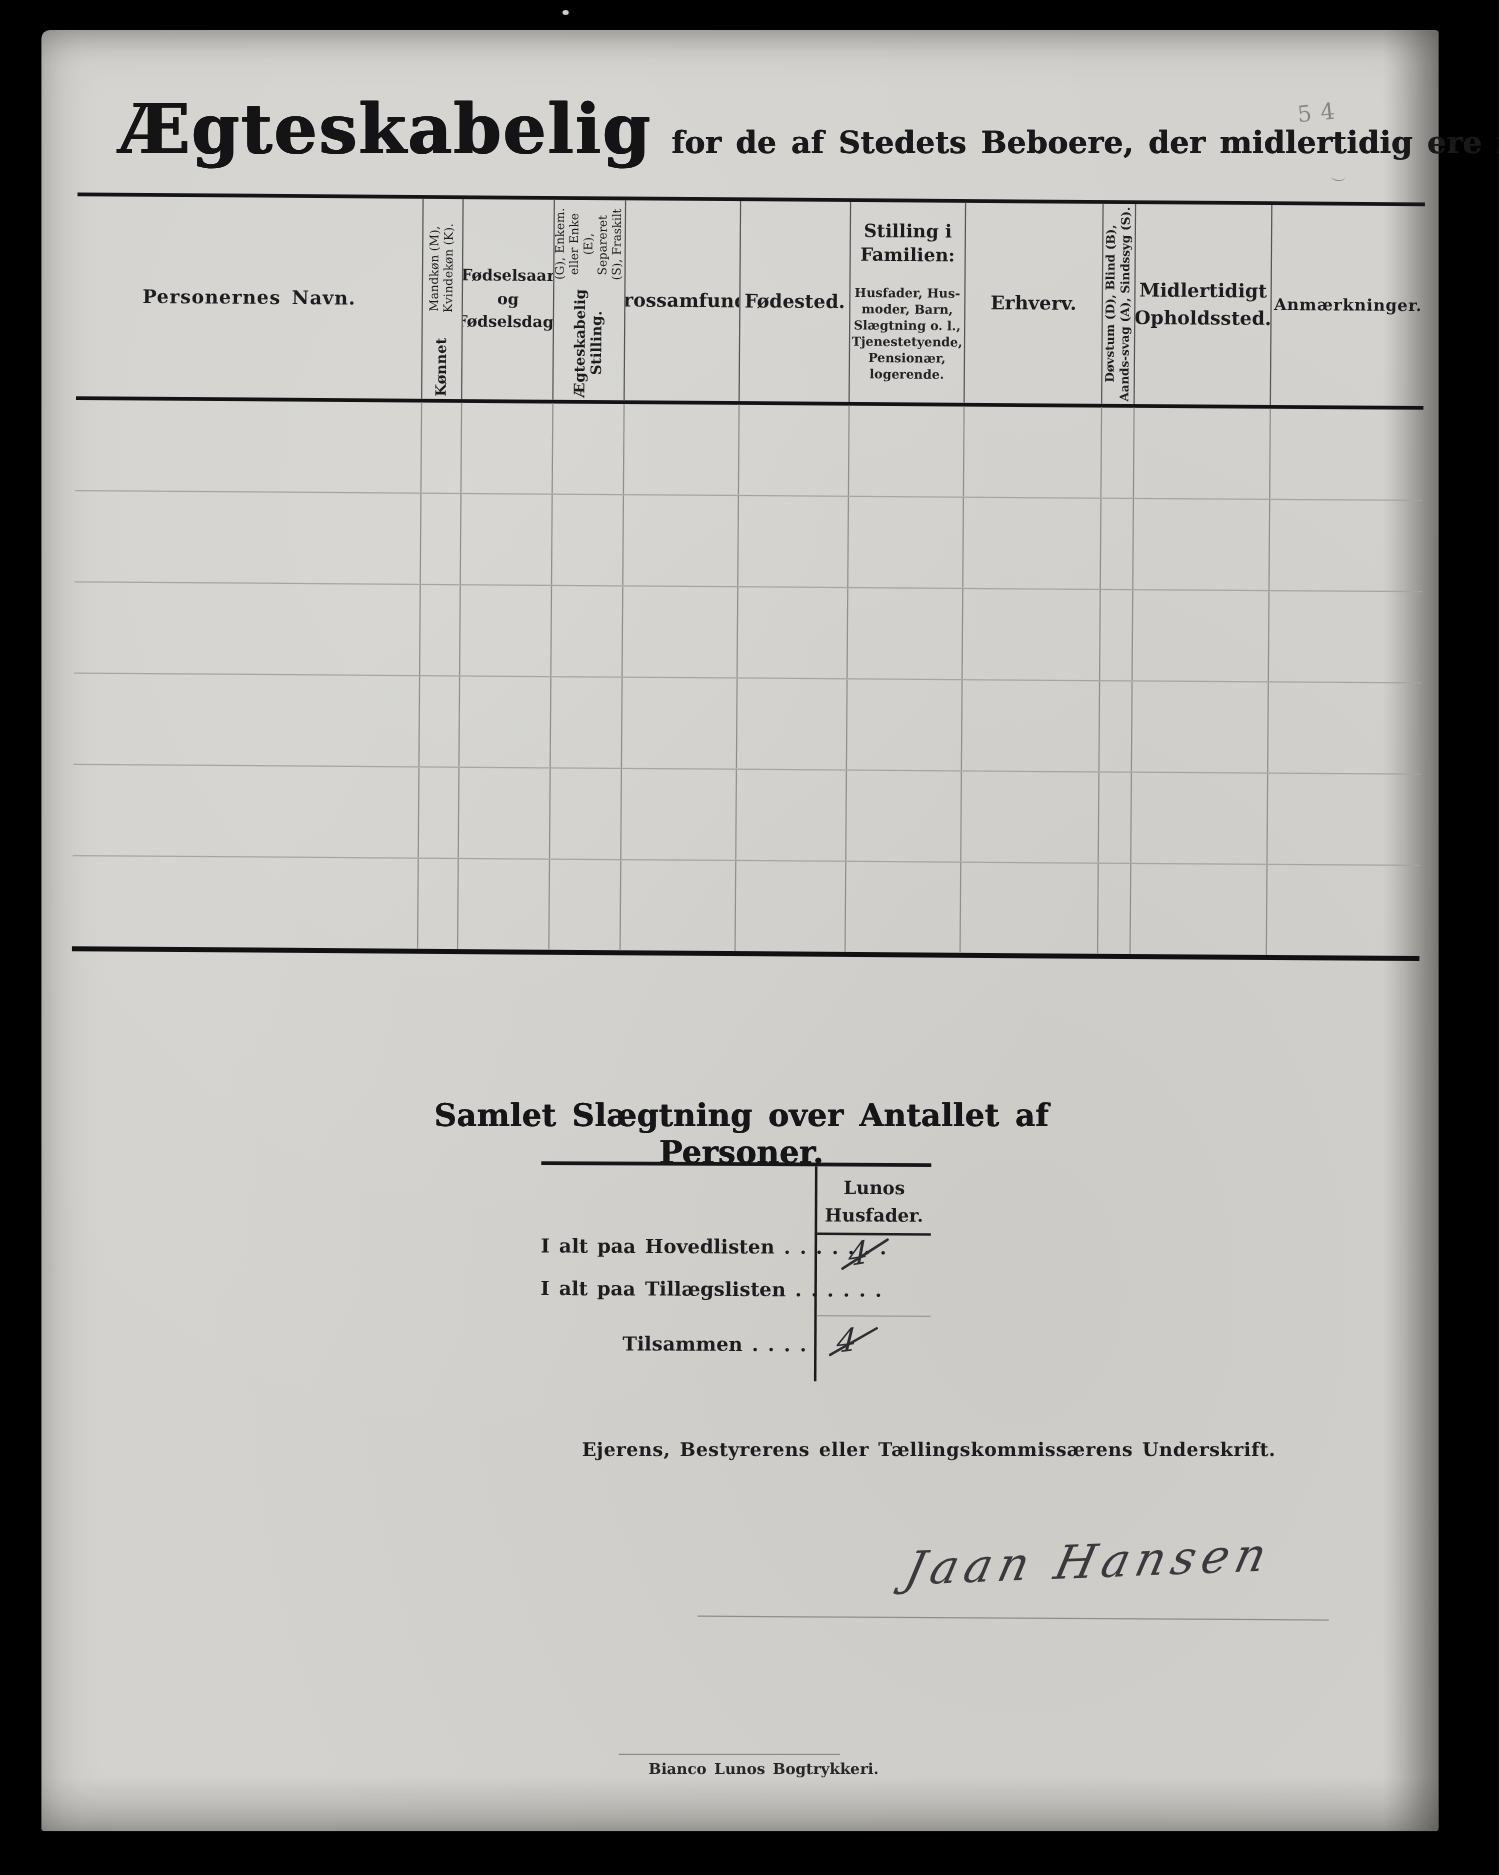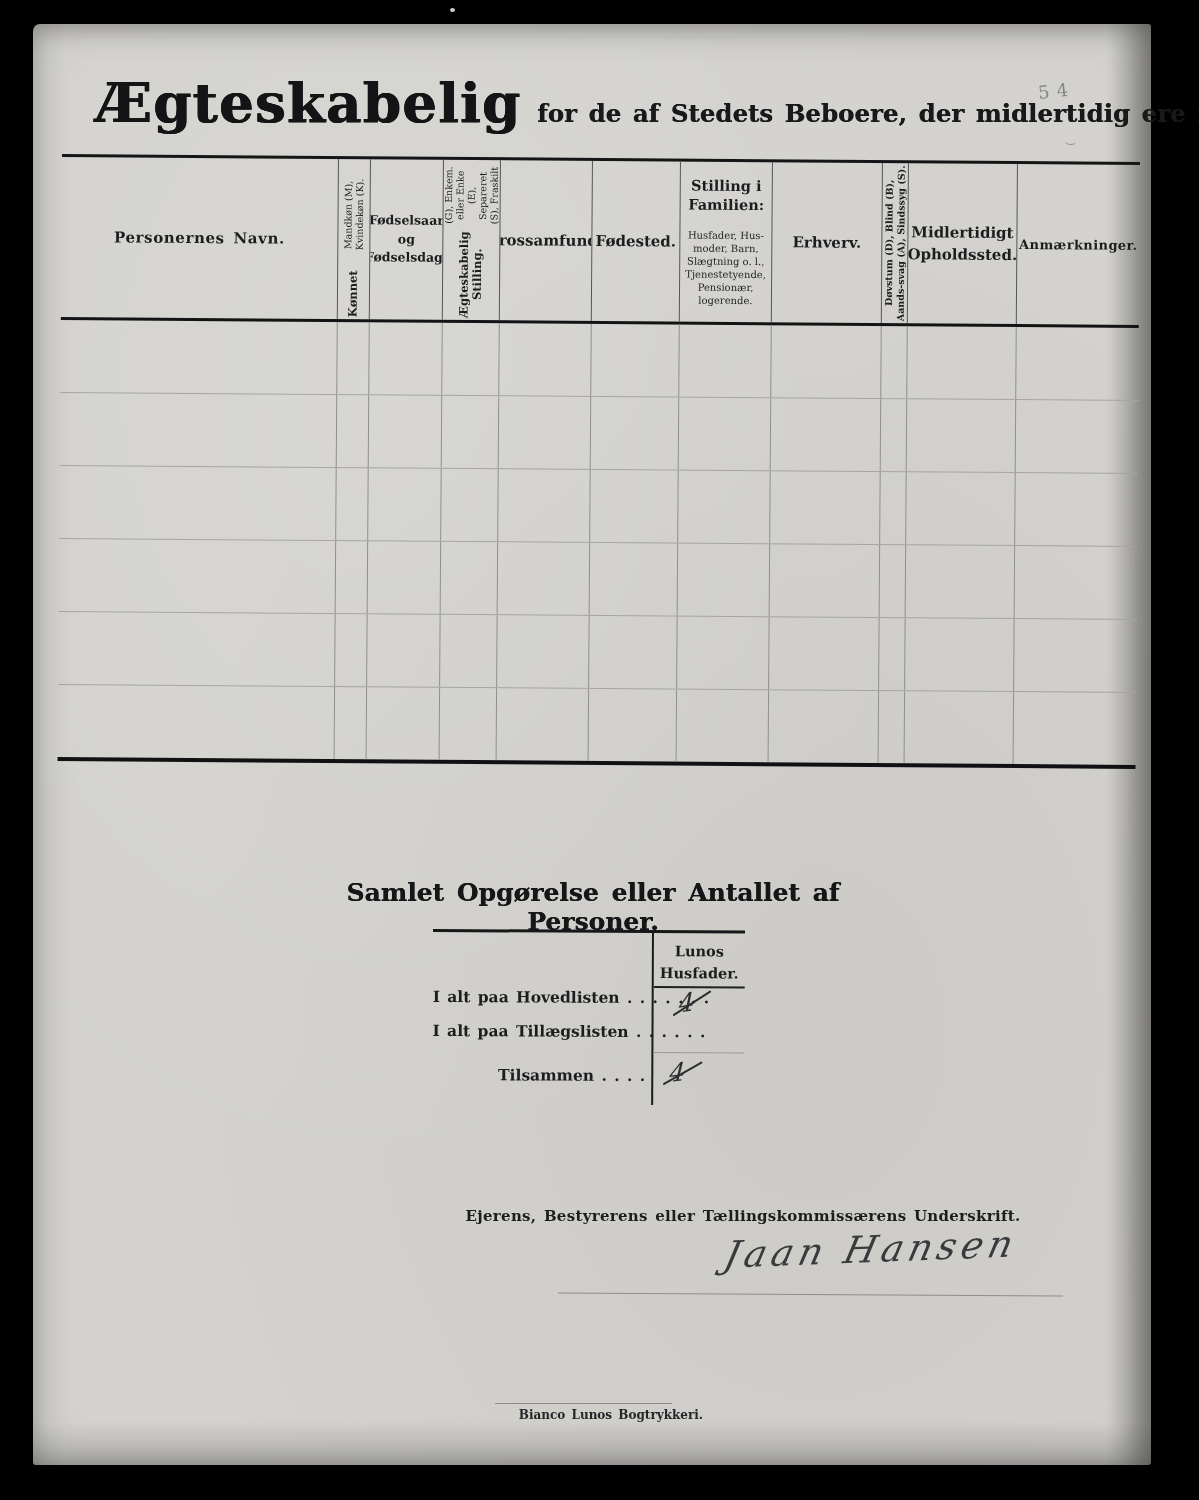--- a/index.html
+++ b/index.html
@@ -44,21 +44,21 @@
 
   .c0{width:276px}.c1{width:32px}.c2{width:73px}.c3{width:57px}.c4{width:92px}
   .c5{width:88px}.c6{width:92px}.c7{width:110px}.c8{width:26px}.c9{width:109px}.c10{width:123px}
 
   .h-name{font-size:15px;font-weight:bold;letter-spacing:.6px;word-spacing:3px;}
   .h-med{font-size:15px;font-weight:bold;line-height:1.5;}
   .h-small{font-size:12.5px;font-weight:bold;line-height:1.5;}
   .h-anm{font-size:13px;font-weight:bold;letter-spacing:.4px;}
   .stack{display:flex;flex-direction:column;gap:15px;align-items:center;}
   .stk-main{font-size:14.5px;font-weight:bold;line-height:1.3;}
-  .stk-sub{font-size:10px;line-height:1.3;font-weight:normal;color:#232325;}
+  .stk-sub{font-size:10px;line-height:1.3;font-weight:bold;color:#232325;}
   .vert{writing-mode:vertical-rl;transform:rotate(180deg);display:flex;gap:2px;
         align-items:center;justify-content:center;height:100%;}
   .v-main{font-size:11.5px;font-weight:bold;line-height:1.15;}
   .v-sub{font-size:9.5px;line-height:1.2;}
   .v-only{font-size:9.5px;font-weight:bold;line-height:1.25;}
 
   
   .summary-title{position:absolute;left:270px;top:854px;width:580px;text-align:center;
                  font-size:25px;font-weight:bold;word-spacing:4px;color:#161618;
                  text-shadow:.3px 0 0 #161618;}
@@ -76,21 +76,21 @@
   .lbl-3{top:133px;}
   .hand-value{position:absolute;width:46px;height:38px;}
   .hv-1{left:236px;top:52px;}
   .hv-2{left:227px;top:122px;transform:rotate(3deg);}
   .hand-num{position:absolute;left:10px;top:3px;font-size:25px;font-style:italic;
             color:#2d2d31;transform:rotate(-10deg) skewX(-10deg);}
   .hand-slash{position:absolute;left:1px;top:17px;width:45px;height:2.4px;background:#2e2e32;
               border-radius:2px;transform:rotate(-33deg);}
 
   
-  .sig-label{position:absolute;left:360px;top:1183px;width:700px;text-align:center;
+  .sig-label{position:absolute;left:360px;top:1127px;width:700px;text-align:center;
              font-size:15px;font-weight:bold;letter-spacing:.3px;word-spacing:2px;}
   .sig-name{position:absolute;left:692px;top:1204px;font-size:37px;font-style:italic;
             color:#3a3a3e;letter-spacing:5px;white-space:nowrap;
             transform:rotate(-2.2deg) skewX(-15deg);}
   .sig-line{position:absolute;left:525px;top:1270px;width:505px;height:1px;
             background:rgba(92,90,82,.55);transform:rotate(0.35deg);}
 
   
   .footer-line{position:absolute;left:462px;top:1379px;width:177px;height:1px;background:rgba(95,93,85,.6);}
   .footer-text{position:absolute;left:400px;top:1384px;width:270px;text-align:right;
@@ -218,21 +218,21 @@
         <div class="td c5"></div>
         <div class="td c6"></div>
         <div class="td c7"></div>
         <div class="td c8"></div>
         <div class="td c9"></div>
         <div class="td c10"></div>
       </div>
       </div>
   </div>
 
-  <div class="summary-title">Samlet Opgørelse eller Antallet af Personer.</div>
+  <div class="summary-title">Samlet Slægtning over Antallet af Personer.</div>
 
   <div class="sumtable">
     <div class="sum-divider"></div>
     <div class="sum-colhead">
       <div>Lunos</div>
       <div>Husfader.</div>
     </div>
     <div class="sum-colhead-rule"></div>
     <div class="sum-faint-rule"></div>
 

